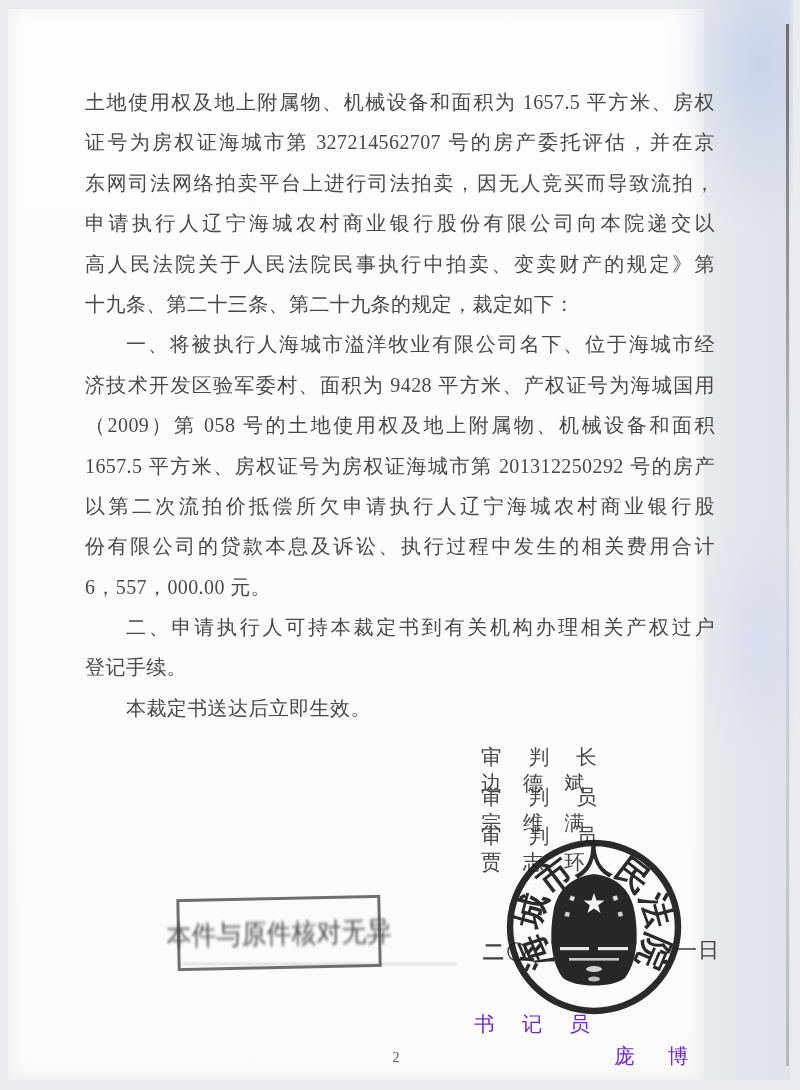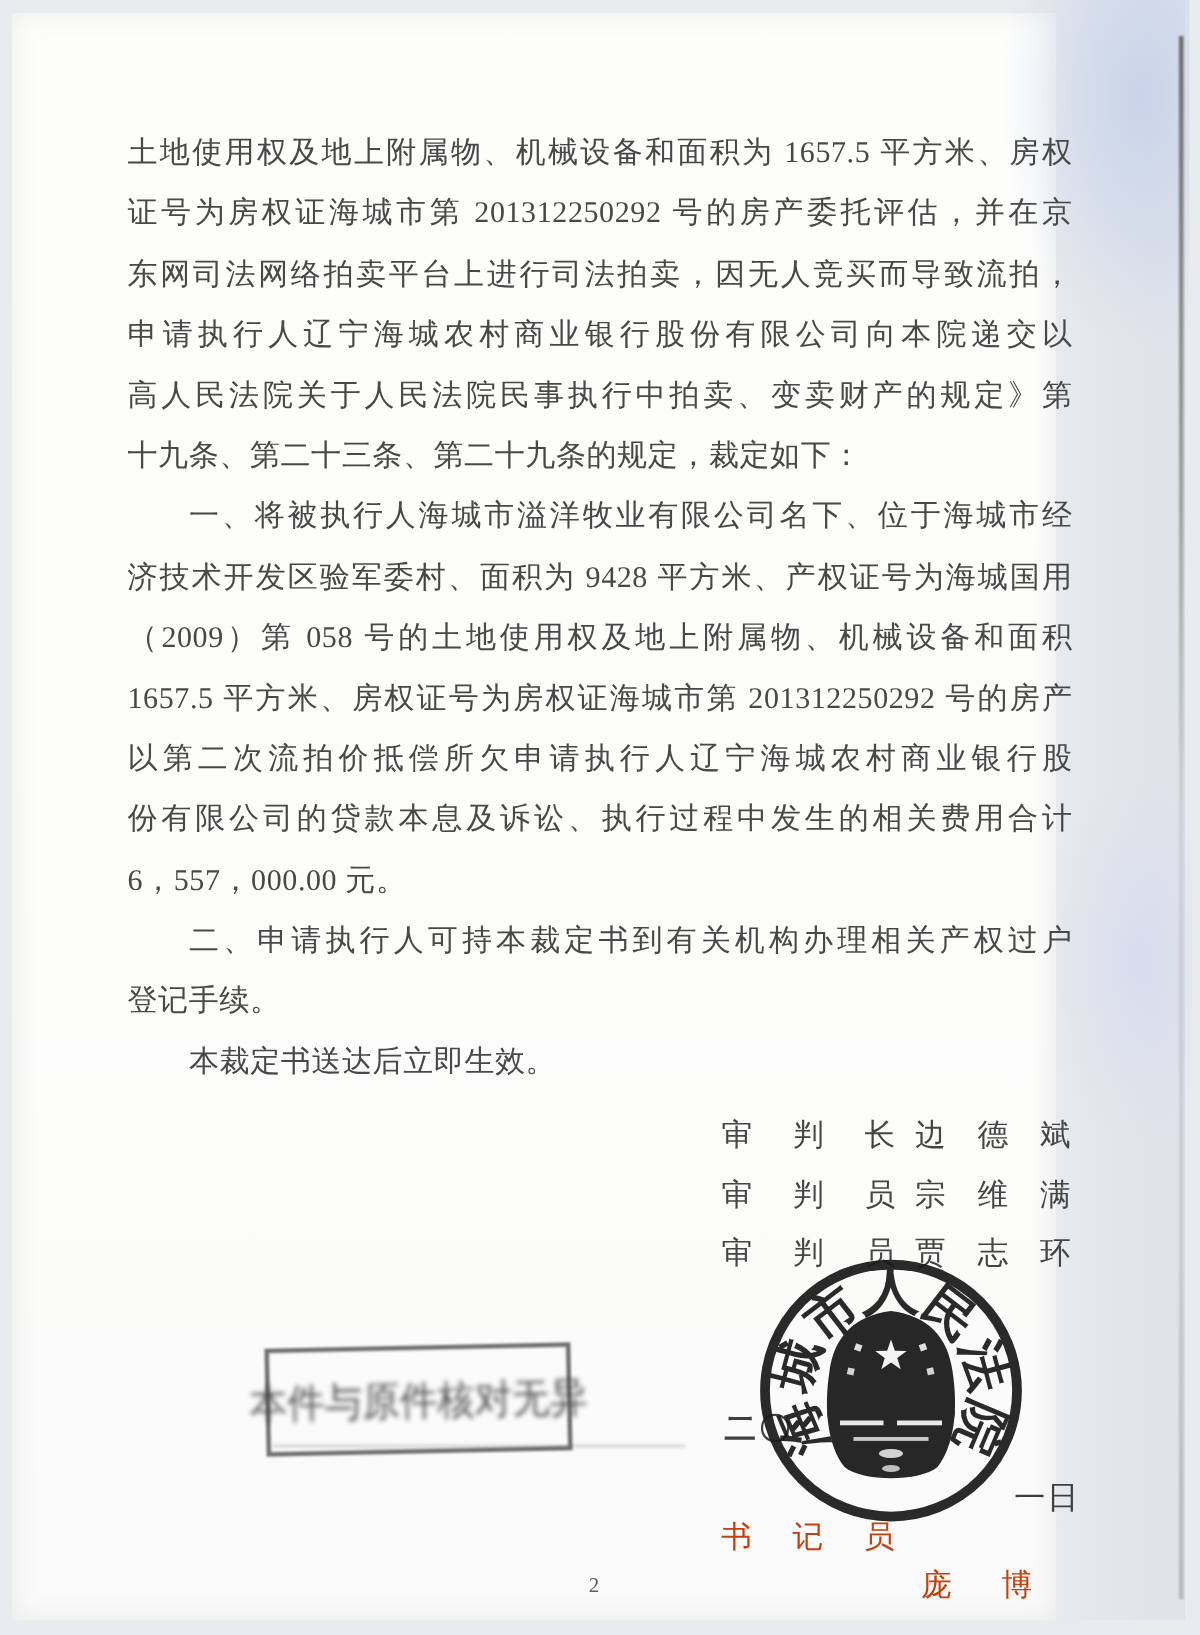--- a/index.html
+++ b/index.html
@@ -30,27 +30,27 @@
   
   .content{
     position:absolute;left:85px;top:82px;width:630px;
     font-size:20px;color:#484848;letter-spacing:.4px;
   }
   .tline{height:40.4px;line-height:40.4px;overflow:hidden;white-space:nowrap;}
   .tline.fill{white-space:normal;text-align:justify;text-align-last:justify;}
   .tline.indent{padding-left:41px;}
   
   .sign{position:absolute;left:481px;top:744px;font-size:20.5px;color:#454545;}
-  .sign-row{display:flex;height:26px;line-height:26px;margin-bottom:13.5px;white-space:nowrap;}
+  .sign-row{display:flex;height:26px;line-height:26px;margin-bottom:13.5px;white-space:nowrap;flex-direction:column;}
   .role{width:129px;letter-spacing:11px;}
   .sname{letter-spacing:8px;}
   .date-frag{position:absolute;font-size:21px;color:#3f3f3f;white-space:nowrap;}
   .date-left{left:483px;top:938px;letter-spacing:2px;font-weight:bold;}
-  .date-right{left:676px;top:984px;letter-spacing:1px;}
-  .clerk{position:absolute;left:474px;top:1010px;font-size:20.5px;color:#c2410c;display:flex;white-space:nowrap;text-align:center;}
+  .date-right{left:676px;top:936px;letter-spacing:1px;}
+  .clerk{position:absolute;left:474px;top:1010px;font-size:20.5px;color:#6d28d9;display:flex;white-space:nowrap;}
   .clerk-label{letter-spacing:11px;width:140px;}
   .clerk-name{letter-spacing:14px;margin-top:32px;}
   .pagenum{position:absolute;left:381px;top:1050px;width:30px;text-align:center;font-size:14px;color:#5c5c5c;}
   
   .vstamp{
     position:absolute;left:177px;top:897px;width:198px;height:66px;
     border:3px solid rgba(48,48,48,.78);
     transform:rotate(-1.2deg);
     display:flex;align-items:center;justify-content:center;
     filter:blur(.6px);opacity:.88;
@@ -73,21 +73,21 @@
 
   <div class="tint tint-band"></div>
   <div class="tint tint-corner"></div>
   <div class="tint tint-mid"></div>
   <div class="edge-line"></div>
 
   <div class="content">
 
       <div class="tline fill">土地使用权及地上附属物、机械设备和面积为 1657.5 平方米、房权</div>
 
-      <div class="tline fill">证号为房权证海城市第 201312250292 号的房产委托评估，并在京</div>
+      <div class="tline fill">证号为房权证海城市第 327214562707 号的房产委托评估，并在京</div>
 
       <div class="tline fill">东网司法网络拍卖平台上进行司法拍卖，因无人竞买而导致流拍，</div>
 
       <div class="tline fill">申请执行人辽宁海城农村商业银行股份有限公司向本院递交以</div>
 
 
       <div class="tline fill">高人民法院关于人民法院民事执行中拍卖、变卖财产的规定》第</div>
 
       <div class="tline">十九条、第二十三条、第二十九条的规定，裁定如下：</div>
 

